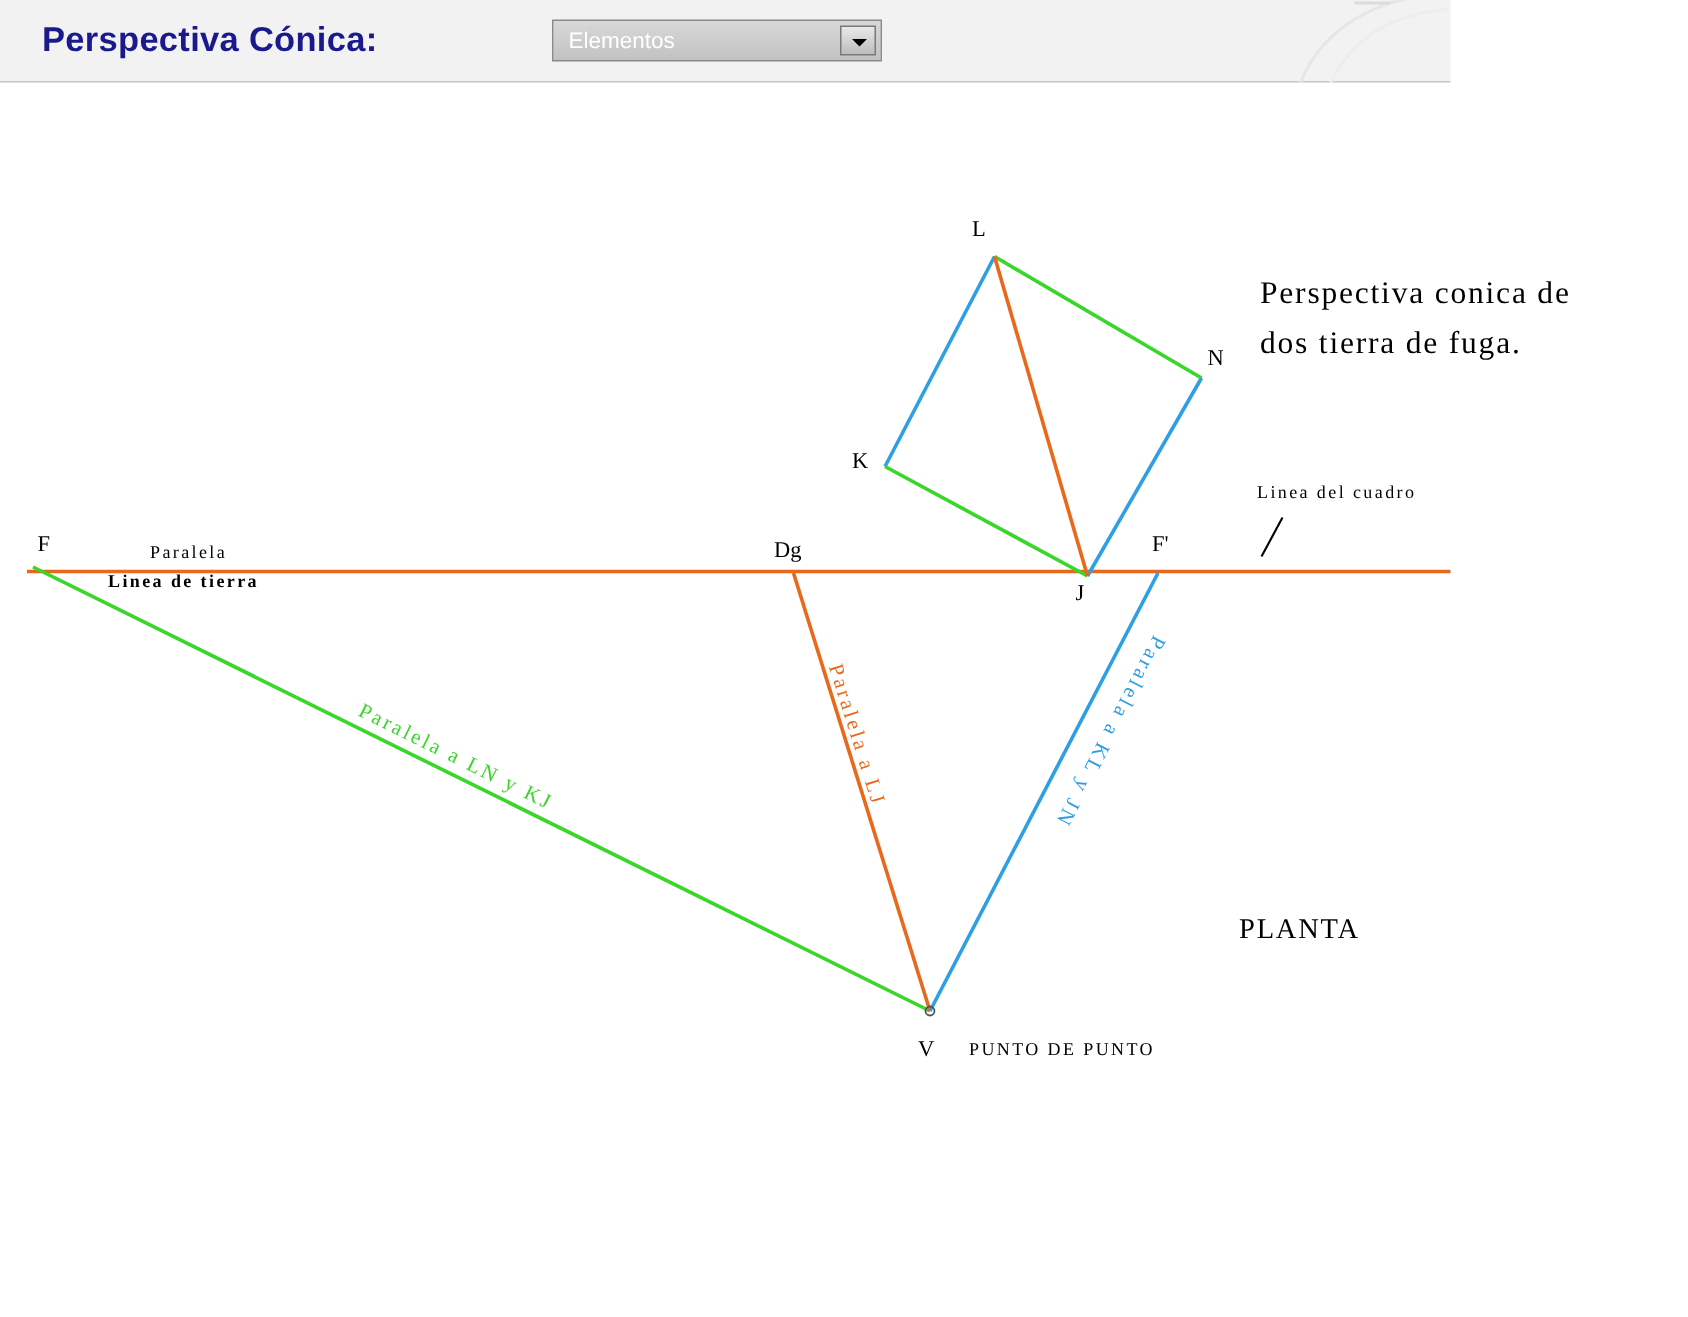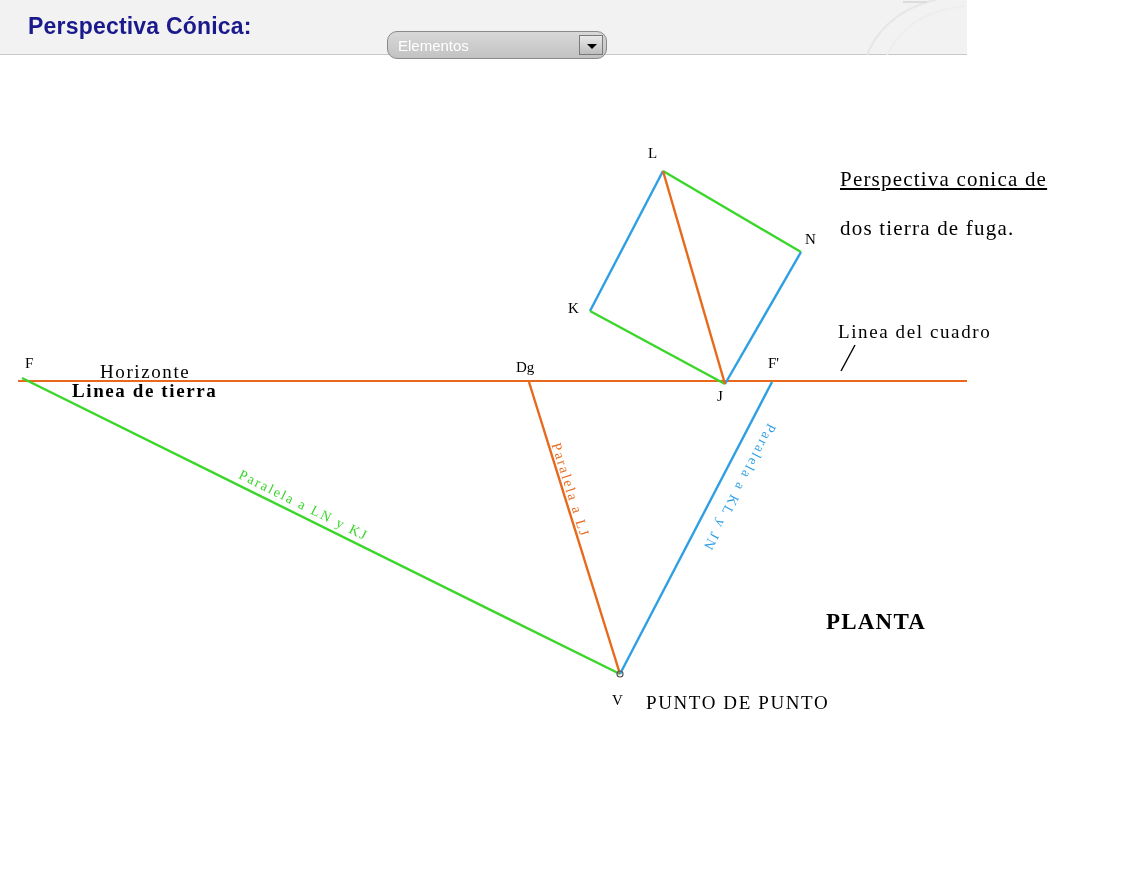--- a/index.html
+++ b/index.html
@@ -28,27 +28,26 @@
     position: absolute;
     left: 28px; top: 13px;
     font-family: "Liberation Sans", sans-serif;
     font-weight: bold;
     font-size: 23px;
     color: #1a1a8c;
     letter-spacing: 0.2px;
   }
   #elementos-select {
     position: absolute;
-    left: 368px; top: 31px;
+    left: 368px; top: 13px;
     width: 220px; height: 28px;
     background: linear-gradient(#d8d8d8, #c2c2c2);
     border: 1px solid #8a8a8a;
-    border-radius: 10px;
+    border-radius: 0;
     box-sizing: border-box;
-    margin-left: 19px;
   }
   #elementos-label {
     position: absolute;
     left: 10px; top: 5px;
     font-family: "Liberation Sans", sans-serif;
     font-size: 15px;
     color: #ffffff;
   }
   #elementos-arrow-box {
     position: absolute;
@@ -83,23 +82,23 @@
   }
   #canvas svg { display: block; }
 
   .lbl {
     position: absolute;
     font-family: "Liberation Serif", serif;
     color: #000000;
     white-space: pre;
   }
   .lbl-pt { font-size: 15px; }
-  .lbl-sp { font-size: 19px; letter-spacing: 1.6px; }
+  .lbl-sp { font-size: 12px; letter-spacing: 1.6px; }
   .lbl-big { font-size: 21px; letter-spacing: 1.2px; }
-  .lbl-med { font-size: 23px; letter-spacing: 1.2px; font-weight: bold; }
+  .lbl-med { font-size: 19px; letter-spacing: 1.2px; }
 
   .rot-lbl {
     position: absolute;
     font-family: "Liberation Serif", serif;
     font-size: 14px;
     letter-spacing: 2px;
     white-space: pre;
   }
   .green-txt { color: #3ad62a; }
   .orange-txt { color: #e8691b; }
@@ -149,25 +148,25 @@
 
   <div class="lbl lbl-pt" style="left:648px; top:90px;">L</div>
   <div class="lbl lbl-pt" style="left:805px; top:176px;">N</div>
   <div class="lbl lbl-pt" style="left:568px; top:245px;">K</div>
   <div class="lbl lbl-pt" style="left:717px; top:333px;">J</div>
   <div class="lbl lbl-pt" style="left:25px;  top:300px;">F</div>
   <div class="lbl lbl-pt" style="left:768px; top:300px;">F'</div>
   <div class="lbl lbl-pt" style="left:516px; top:304px;">Dg</div>
   <div class="lbl lbl-pt" style="left:612px; top:637px;">V</div>
 
-  <div class="lbl lbl-sp" style="left:100px; top:306px;">Horizonte</div>
+  <div class="lbl lbl-sp" style="left:100px; top:306px;">Paralela</div>
   <div class="lbl lbl-sp" style="left:72px;  top:325px;font-weight:bold;">Linea de tierra</div>
   <div class="lbl lbl-sp" style="left:838px; top:266px;">Linea del cuadro</div>
 
-  <div class="lbl lbl-big" style="left:840px; top:112px;text-decoration:underline;">Perspectiva conica de</div>
+  <div class="lbl lbl-big" style="left:840px; top:128px;">Perspectiva conica de</div>
   <div class="lbl lbl-big" style="left:840px; top:161px;">dos tierra de fuga.</div>
 
   <div class="lbl lbl-med" style="left:826px; top:554px;">PLANTA</div>
   <div class="lbl lbl-sp" style="left:646px; top:637px;">PUNTO DE PUNTO</div>
 
   <div class="rot-lbl green-txt" style="left:243px; top:412px; transform: rotate(26.3deg); transform-origin: 0 0;">Paralela a LN y KJ</div>
 
   <div class="rot-lbl orange-txt" style="left:563px; top:386px; transform: rotate(72.6deg); transform-origin: 0 0;">Paralela a LJ</div>
 
   <div class="rot-lbl blue-txt" style="left:779px; top:373px; transform: rotate(117.6deg); transform-origin: 0 0;">Paralela a KL y JN</div>

